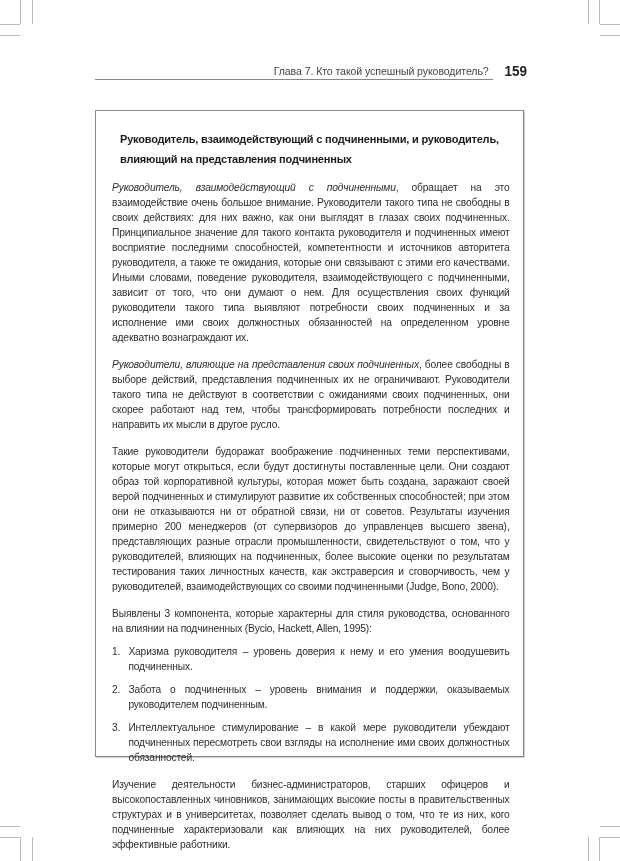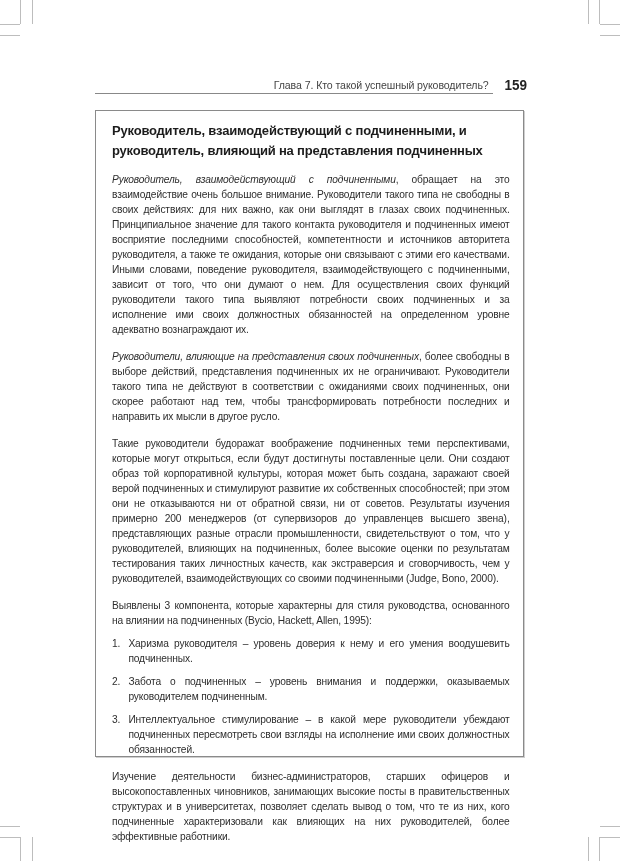--- a/index.html
+++ b/index.html
@@ -3,41 +3,41 @@
   <meta charset="utf-8">
   <style>
     html, body { margin: 0; padding: 0; }
     body {
       width: 620px; height: 861px; position: relative; overflow: hidden;
       background: #ffffff; color: #2a2a2a;
       font-family: "Liberation Sans", "DejaVu Sans", sans-serif;
     }
     .crop { position: absolute; background: #bdbdbd; }
     .running-head {
-      position: absolute; left: 95px; top: 78px; width: 432px; height: 20px;
+      position: absolute; left: 95px; top: 64px; width: 432px; height: 20px;
     }
     .running-head .rule {
       position: absolute; left: 0; top: 15px; width: 398px; height: 1px; background: #888;
     }
     .running-head .chapter {
       position: absolute; right: 38px; top: 1px; font-size: 11.5px; color: #444;
       letter-spacing: -0.1px; transform: scaleX(0.92); transform-origin: right center;
     }
     .running-head .page-num {
       position: absolute; right: 0; top: -2px; font-size: 15px; font-weight: bold; color: #222;
       transform: scaleX(0.9); transform-origin: right center;
     }
     .box {
       position: absolute; left: 95px; top: 110px; width: 429px; height: 647px;
       border: 1px solid #8a8a8a; box-sizing: border-box;
       box-shadow: 1px 1px 0 #cfcfcf;
     }
     .box-inner { position: absolute; left: 16px; top: 10px; width: 398px; }
     h2 {
-      margin: 0; font-size: 13px; line-height: 20px; font-weight: bold; color: #1c1c1c;
+      margin: 8px; font-size: 11px; line-height: 20px; font-weight: bold; color: #1c1c1c;
       letter-spacing: -0.2px;
     }
     .txt {
       font-size: 10.6px; line-height: 15px; color: #2e2e2e; margin: 0;
       text-align: justify; letter-spacing: -0.15px;
       transform: scaleX(0.965); transform-origin: left top; width: 412px;
     }
     .p1 { margin-top: 11px; }
     .gap { height: 12px; }
     em { font-style: italic; }

